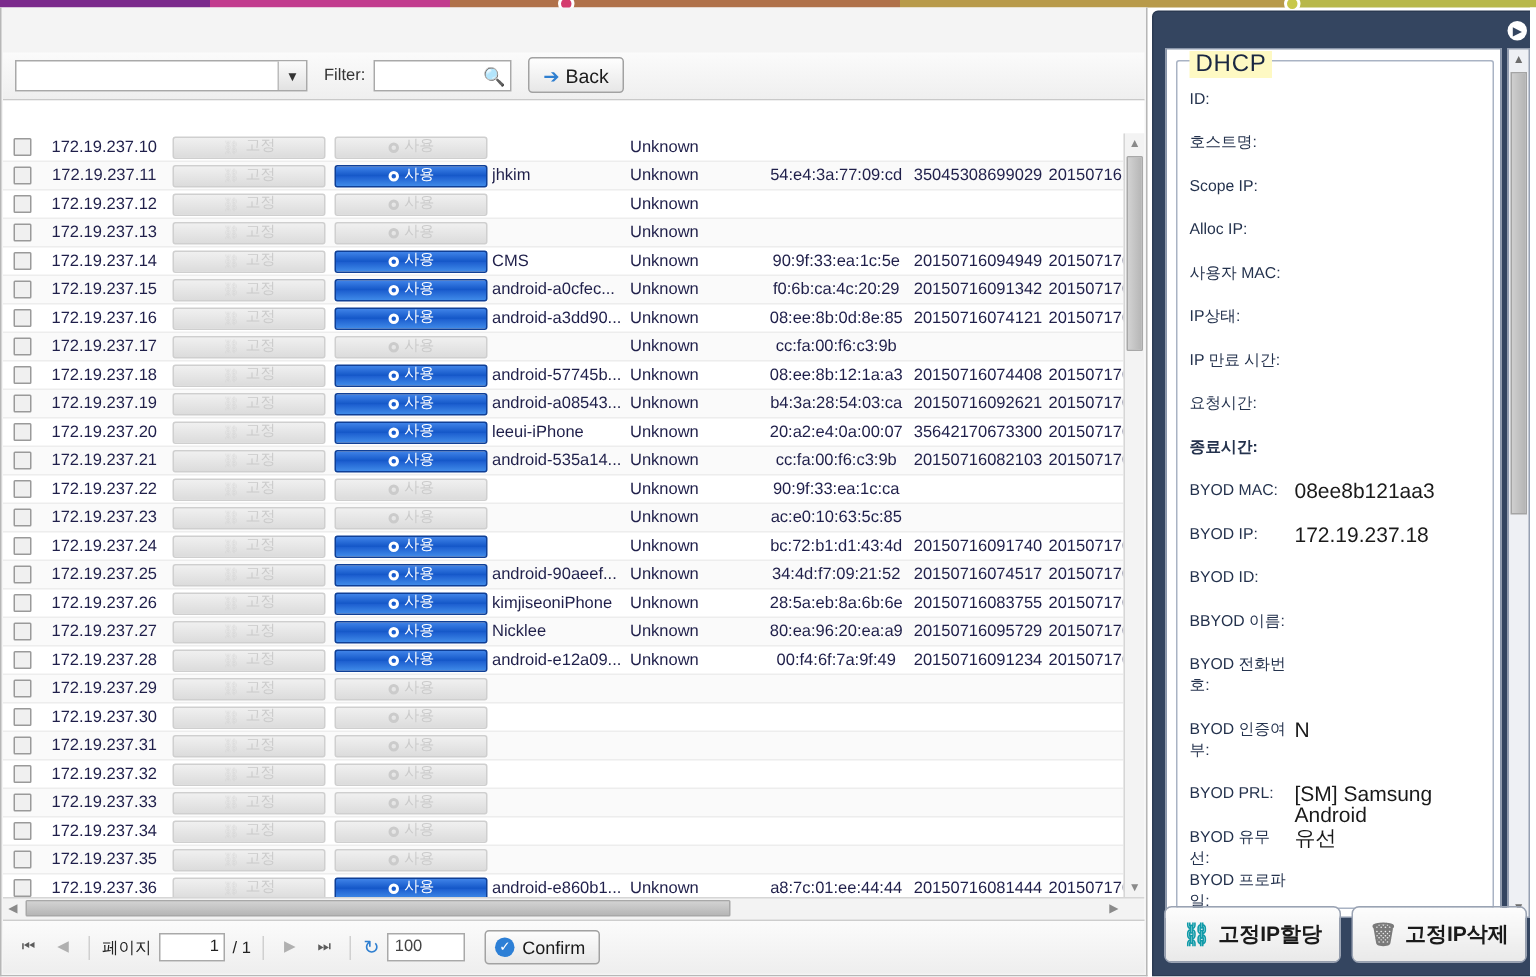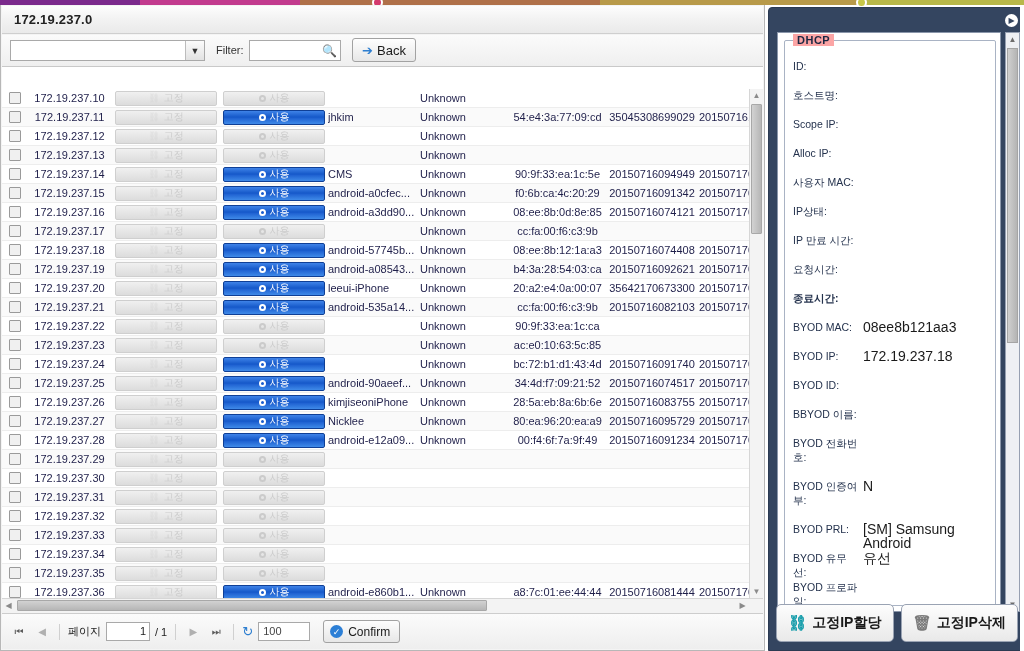--- a/index.html
+++ b/index.html
@@ -231,22 +231,22 @@
   }
   .rw-inner {
     position: absolute; left: 8px; top: 24px; width: 224px; height: 580px;
     background: #ffffff; border: 1px solid #8a96aa;
   }
   .fieldset {
     position: absolute; left: 6px; top: 7px; width: 212px; height: 566px;
     border: 1px solid #a9b3c4; border-radius: 2px;
   }
   .legend {
-    position: absolute; left: 8px; top: -7px; background: #fca5a5;
-    padding: 0 4px; font-size: 11px; font-weight: bold; color: #1a2742;
+    position: absolute; left: 8px; top: -7px; background: #fef9c3;
+    padding: 0 4px; font-size: 16px; font-weight: normal; color: #1a2742;
     letter-spacing: .5px;
   }
   .frow {
     position: absolute; left: 8px; width: 200px;
     display: flex; align-items: flex-start;
   }
   .fkey {
     width: 66px; font-size: 10.5px; color: #24324d; line-height: 14px;
   }
   .fval {
@@ -300,23 +300,20 @@
       <div class="seg" style="left: 140px; width: 160px; background: rgb(194, 59, 142);"></div>
       <div class="seg" style="left: 300px; width: 300px; background: rgb(176, 113, 74);"></div>
       <div class="seg" style="left: 600px; width: 260px; background: rgb(184, 154, 74);"></div>
       <div class="seg" style="left: 860px; width: 164px; background: rgb(184, 184, 74);"></div>
       <div class="dot" style="left: 372px; background: rgb(212, 59, 110);"></div>
       <div class="dot" style="left: 856px; background: rgb(200, 200, 74);"></div>
     </div>
 
   <div class="leftwin">
 
-    <div class="titlebar">
-      <div class="t">172.19.237.0</div>
-    </div>
 
     <div class="toolbar">
       <div class="combo">
         <div class="val"></div>
         <div class="arrow">▼</div>
       </div>
       <div class="flabel">Filter:</div>
       <div class="fbox">
         <input type="text" placeholder="" style="">
         <div class="mag">🔍</div>

